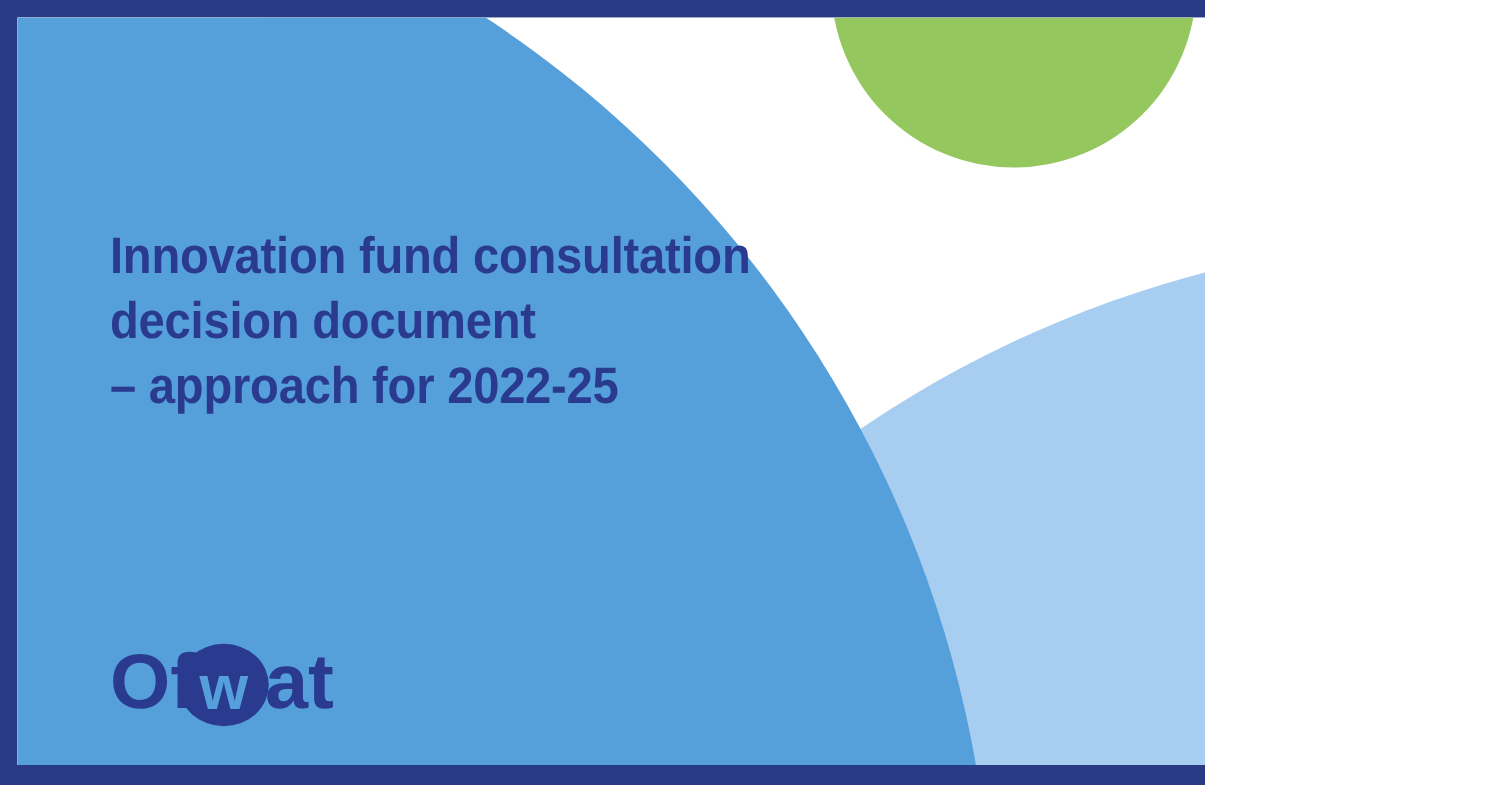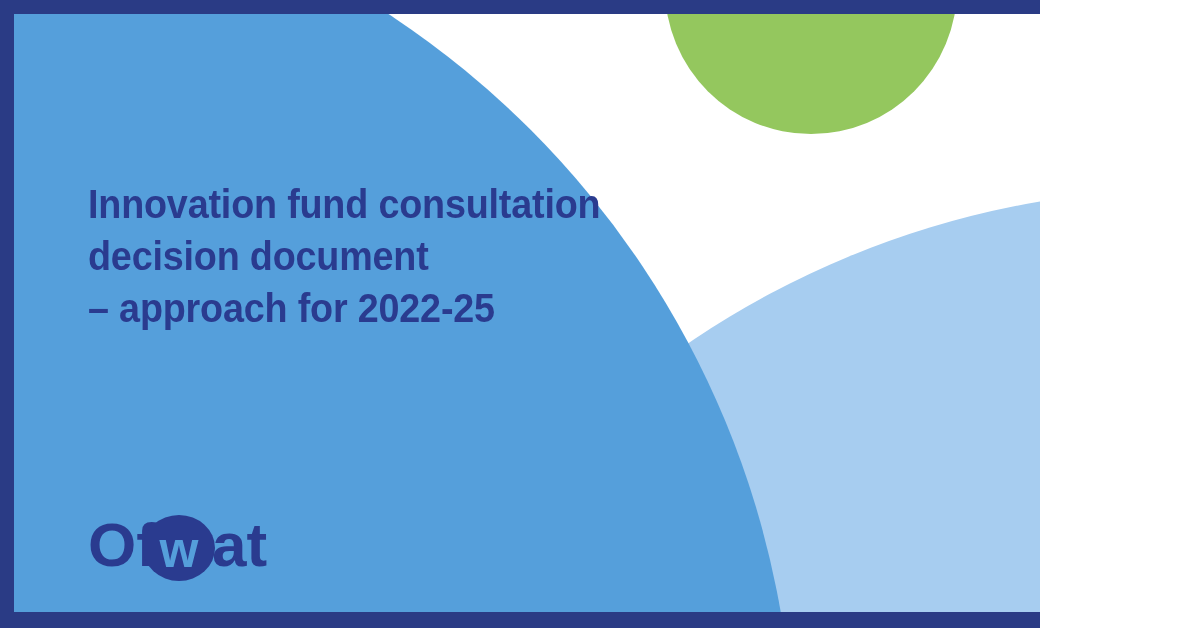--- a/index.html
+++ b/index.html
@@ -7,21 +7,21 @@
     margin: 0;
     padding: 0;
     background: #ffffff;
   }
   body {
     font-family: "Liberation Sans", sans-serif;
   }
 
   .cover {
     position: relative;
-    width: 1040px;
+    width: 964px;
     height: 628px;
     overflow: hidden;
     background: #2a3b85;   
     box-sizing: border-box;
     text-decoration: underline;
   }
 
   
   .artboard {
     position: absolute;

